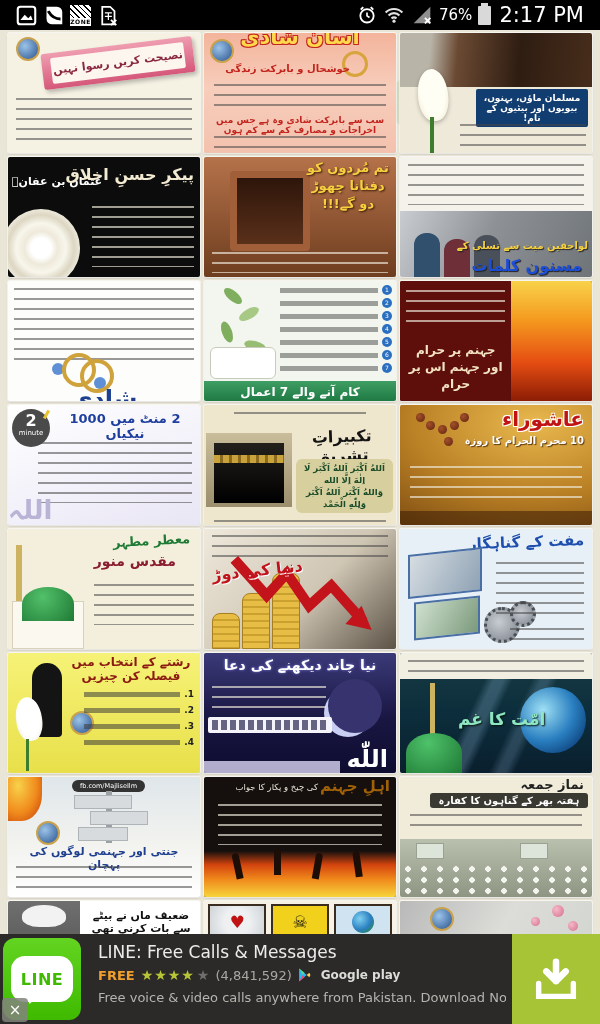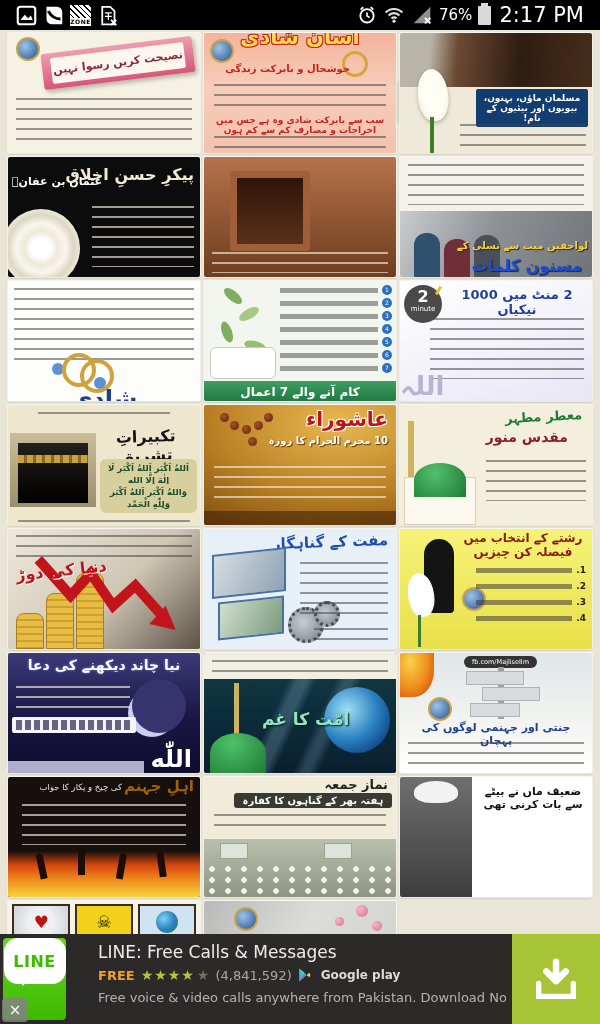--- a/index.html
+++ b/index.html
@@ -214,22 +214,22 @@
   .t23 .b3{background:#cfe3f0}
   .t23 .earth{width:22px;height:22px;border-radius:50%;background:radial-gradient(circle at 35% 35%,#7fd0f0,#2a7fc0 55%,#2d8a3e 90%)}
   
   .t24{background:linear-gradient(120deg,#b9b9b9,#dcdcd8 45%,#cfd3cc)}
   .t24 .lg{top:6px;left:30px}
   .t24 .bl{position:absolute;border-radius:50%;background:radial-gradient(circle at 35% 35%,#f6b8c8,#d4708e)}
   .t24 .hand{position:absolute;right:-8px;bottom:-8px;width:54px;height:40px;background:#8a5f3f;transform:rotate(-18deg);border-radius:10px}
   
   .ad{position:absolute;left:0;right:0;bottom:0;height:90px;background:#2b2a28;z-index:40;display:flex}
   .ad-logo-wrap{width:92px;position:relative;flex:0 0 auto}
-  .ad-logo{position:absolute;left:3px;top:4px;width:63px;height:82px;border-radius:4px;
-    background:linear-gradient(180deg,#63d421,#3fba00);display:flex;justify-content:center}
+  .ad-logo{position:absolute;left:3px;top:4px;width:78px;height:82px;border-radius:12px;
+    background:linear-gradient(180deg,#63d421,#3fba00);display:flex;align-items:center;justify-content:center}
   .ad-bubble{width:62px;height:46px;background:#fff;border-radius:14px;position:relative;display:flex;align-items:center;justify-content:center}
   .ad-bubble::after{content:"";position:absolute;left:12px;bottom:-9px;width:0;height:0;border:7px solid transparent;border-top:11px solid #fff;transform:rotate(18deg)}
   .ad-bubble span{color:#3fba00;font-weight:bold;font-size:16px;letter-spacing:.5px}
   .ad-close{position:absolute;left:2px;bottom:2px;width:26px;height:24px;background:rgba(130,130,125,.85);border-radius:4px;
     color:#fff;font-size:15px;line-height:24px;text-align:center}
   .ad-mid{flex:1;padding:8px 6px 6px 6px;min-width:0}
   .ad-title{color:#ececec;font-size:17px;line-height:20px;white-space:nowrap;overflow:hidden}
   .ad-row{display:flex;align-items:center;gap:6px;margin-top:5px}
   .ad-free{color:#f09f2e;font-weight:bold;font-size:13px}
   .ad-stars{color:#b6c435;font-size:14px;letter-spacing:1px}
@@ -313,20 +313,21 @@
 
   <div class="tile t4 ur">
     <div class="h1">عثمان بن عفانؓ</div>
     <div class="h2">پیکرِ حسنِ اخلاق</div>
     <div class="rose"></div>
     <div class="body txl light"></div>
   </div>
 
   <div class="tile t5 ur">
     <div class="grave"></div>
+    <div class="title">تم مُردوں کو دفنانا چھوڑ دو گے!!!</div>
     <div class="body txl light"></div>
   </div>
 
   <div class="tile t6 ur">
     <div class="body txl"></div>
     <div class="photo">
       <div class="fig" style="left:14px;background:#31506e"></div>
       <div class="fig" style="left:44px;background:#6e2f38;height:38px"></div>
       <div class="fig" style="left:74px;background:#49505a;height:42px"></div>
     </div>
@@ -375,20 +376,27 @@
           <span class="ln"></span>
         </div>
       <div class="row">
           <span class="num">7</span>
           <span class="ln"></span>
         </div>
     </div>
     <div class="foot ur">کام آنے والے 7 اعمال</div>
   </div>
 
+  <div class="tile t9 ur">
+    <div class="fire"></div>
+    <div class="panel">
+      <div class="body txl light"></div>
+      <div class="title"><span>جہنم پر حرام</span><br><span>اور جہنم اس پر حرام</span></div>
+    </div>
+  </div>
 
   <div class="tile t10 ur">
     <div class="badge">
       <div class="v">2</div>
       <div class="u">minute</div>
     </div>
     <div class="title">2 منٹ میں 1000 نیکیاں</div>
     <div class="body txl"></div>
     <div class="wm">اللہ</div>
   </div>

